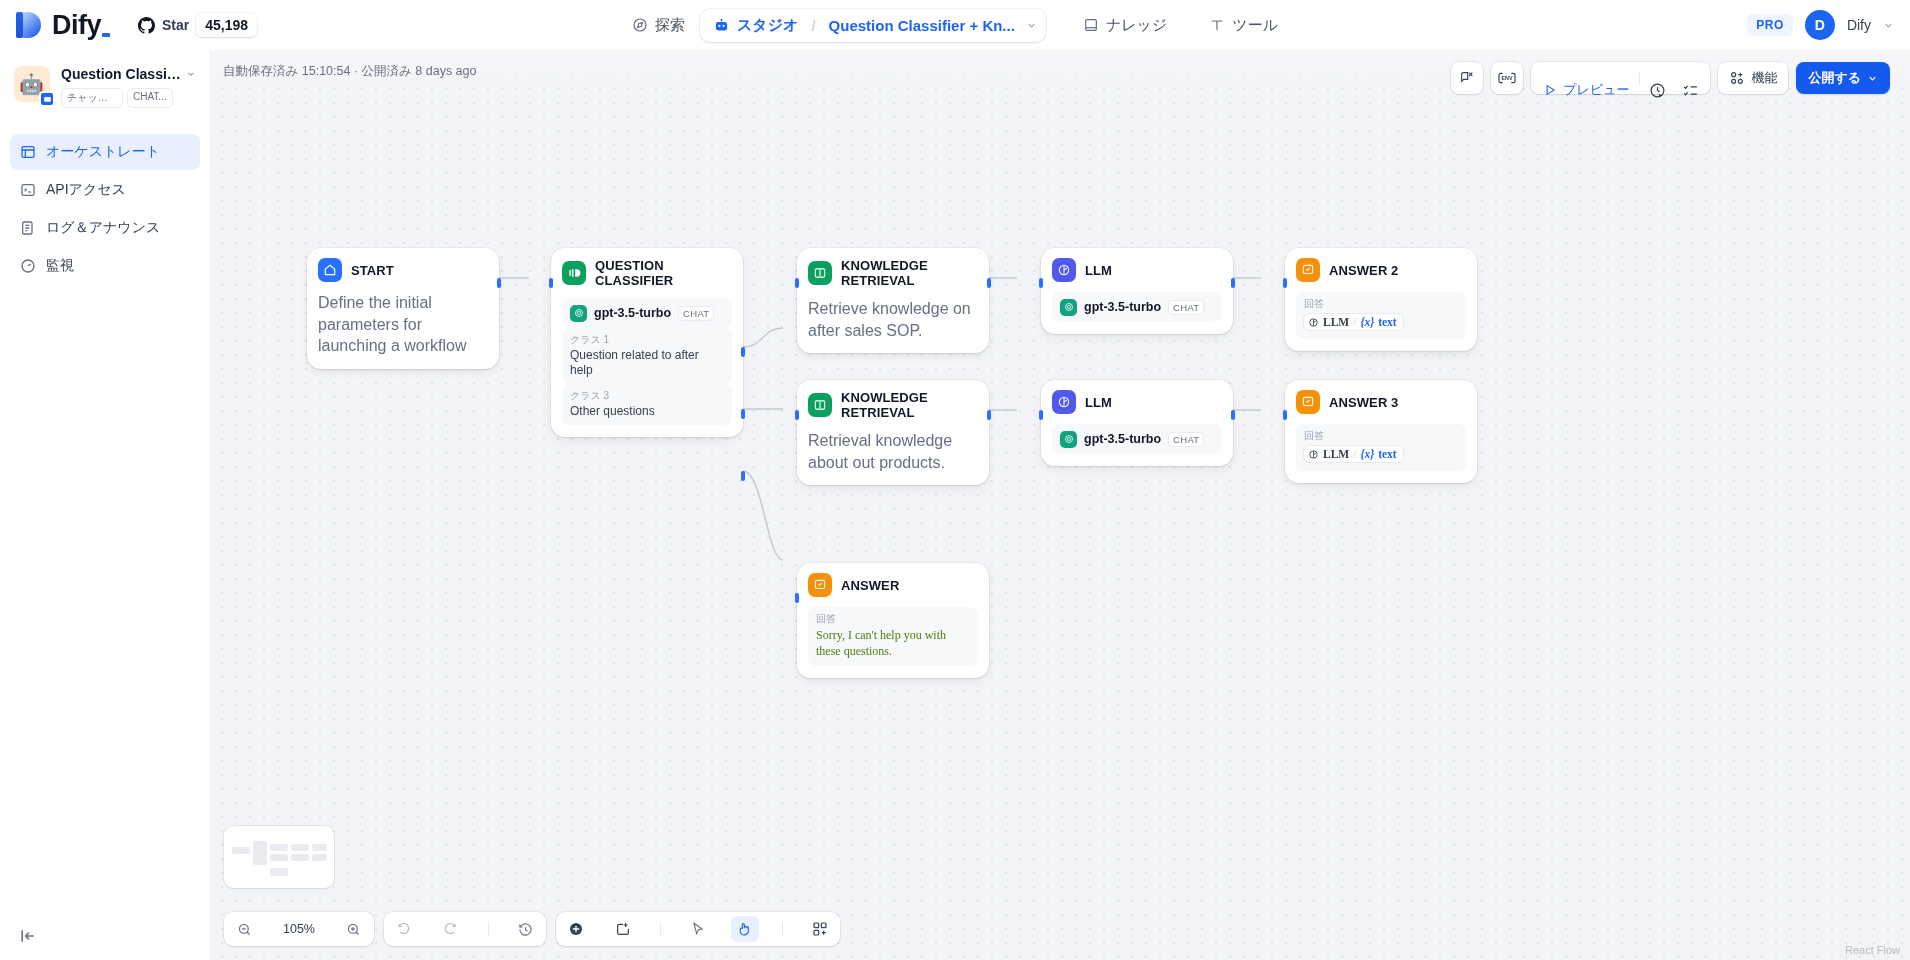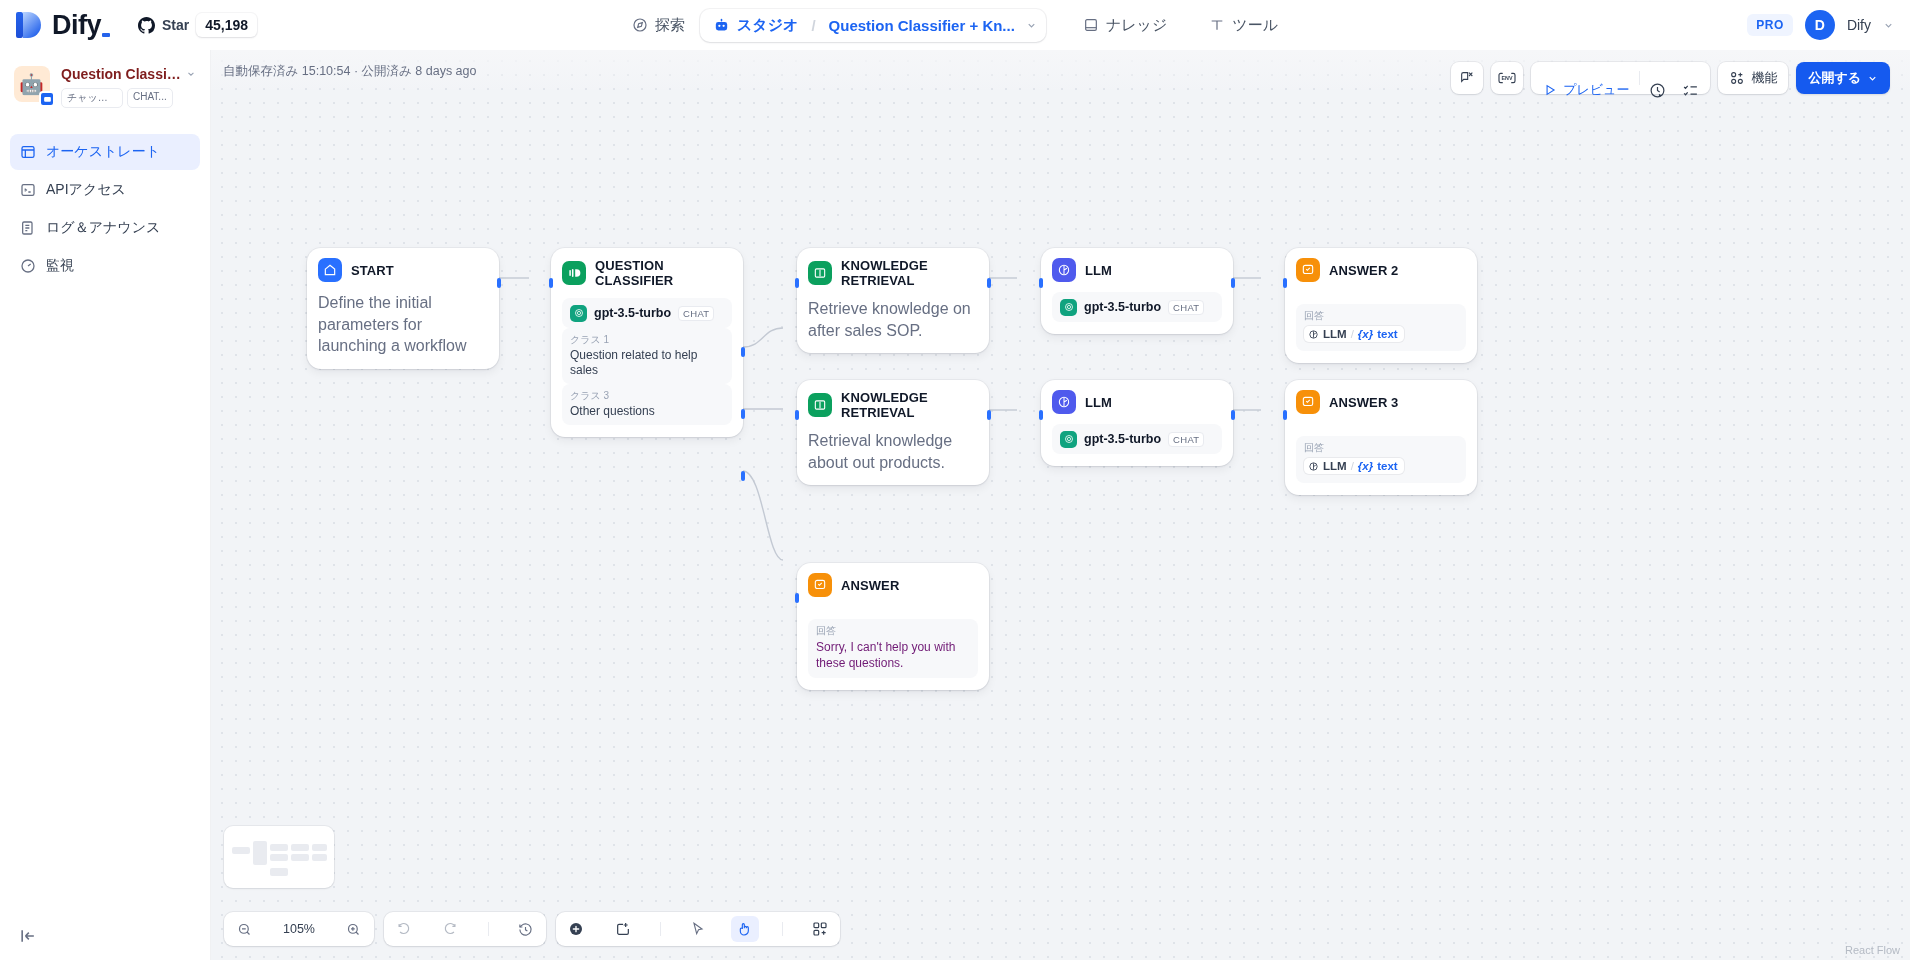--- a/index.html
+++ b/index.html
@@ -93,21 +93,21 @@
   }
   .app-icon .mini-badge {
     position: absolute; right: -5px; bottom: -5px;
     width: 16px; height: 16px; border-radius: 4px; background: #1c64f2;
     border: 2px solid #fff;
     display: flex; align-items: center; justify-content: center;
   }
   .app-meta { min-width: 0; flex: 1; }
   .app-title-row { display: flex; align-items: center; gap: 4px; }
   .app-title {
-    font-size: 14px; font-weight: 600; color: #7f1d1d;
+    font-size: 14px; font-weight: 600; color: #0f172a;
     white-space: nowrap; overflow: hidden; text-overflow: ellipsis; max-width: 123px;
   }
   .app-tags { display: flex; gap: 4px; margin-top: 6px; }
   .tag {
     font-size: 10px; color: #676f83; border: 1px solid #e9ebf0;
     border-radius: 5px; padding: 2px 5px; white-space: nowrap;
     max-width: 62px; overflow: hidden; text-overflow: ellipsis;
   }
   .nav-list { margin-top: 20px; padding: 0 10px; display: flex; flex-direction: column; gap: 2px; }
   .side-item {
@@ -195,33 +195,33 @@
     display: flex; align-items: center; justify-content: center;
   }
   .model-name { font-size: 12.5px; font-weight: 600; color: #101828; }
   .model-tag {
     font-size: 9.5px; color: #676f83; border: 1px solid #e9ebf0; background:#fff;
     border-radius: 4px; padding: 1px 4px; letter-spacing: .3px;
   }
   .class-box { background: #f7f8fa; border-radius: 8px; padding: 5px 8px 6px 8px; }
   .class-label { font-size: 10px; color: #98a2b3; }
   .class-text { font-size: 12px; color: #354052; line-height: 1.25; margin-top: 1px; }
-  .ans-box { background: #f7f8fa; border-radius: 8px; padding: 5px 8px 7px 8px; margin-top: 22px; }
+  .ans-box { background: #f7f8fa; border-radius: 8px; padding: 5px 8px 7px 8px; margin-top: 10px; font-family: Liberation Serif, serif; }
   .ans-label { font-size: 10px; color: #98a2b3; }
   .var-chip {
     display: inline-flex; align-items: center; gap: 4px; margin-top: 3px;
     background: #fff; border-radius: 5px; padding: 2px 6px 2px 4px;
     box-shadow: 0 0 0 1px rgba(16,24,40,.06);
     font-size: 11.5px;
   }
   .var-node { color: #354052; font-weight: 600; }
   .var-slash { color: #d0d5dd; }
   .var-x { color: #1c64f2; font-weight: 700; font-style: italic; }
   .var-name { color: #1c64f2; font-weight: 600; }
-  .ans-text { font-size: 12px; color: #701a75; line-height: 1.35; margin-top: 1px; }
+  .ans-text { font-size: 12px; color: #4d7c0f; line-height: 1.35; margin-top: 1px; }
 
   .port {
     position: absolute; width: 4px; height: 10px; background: #2970ff; border-radius: 2px;
   }
 
   svg.edges { position: absolute; top: 0; left: 0; width: 1699px; height: 910px; pointer-events: none; }
 
   
   .minimap {
     position: absolute; left: 13px; bottom: 72px; width: 110px; height: 62px;
@@ -486,21 +486,21 @@
             <circle cx="12" cy="12" r="7"></circle>
             <circle cx="12" cy="12" r="3.2"></circle>
           </svg>
       </span>
       <span class="model-name">gpt-3.5-turbo</span>
       <span class="model-tag">CHAT</span>
     </div>
 
     <div class="class-box">
       <div class="class-label">クラス 1</div>
-      <div class="class-text">Question related to help sales</div>
+      <div class="class-text">Question related to after help</div>
     </div>
     <div class="class-box">
       <div class="class-label">クラス 3</div>
       <div class="class-text">Other questions</div>
     </div>
 
 
     <div class="port" style="left:-2px; top:30px;"></div>
     <div class="port" style="right:-2px; top:99px;"></div>
     <div class="port" style="right:-2px; top:161px;"></div>

